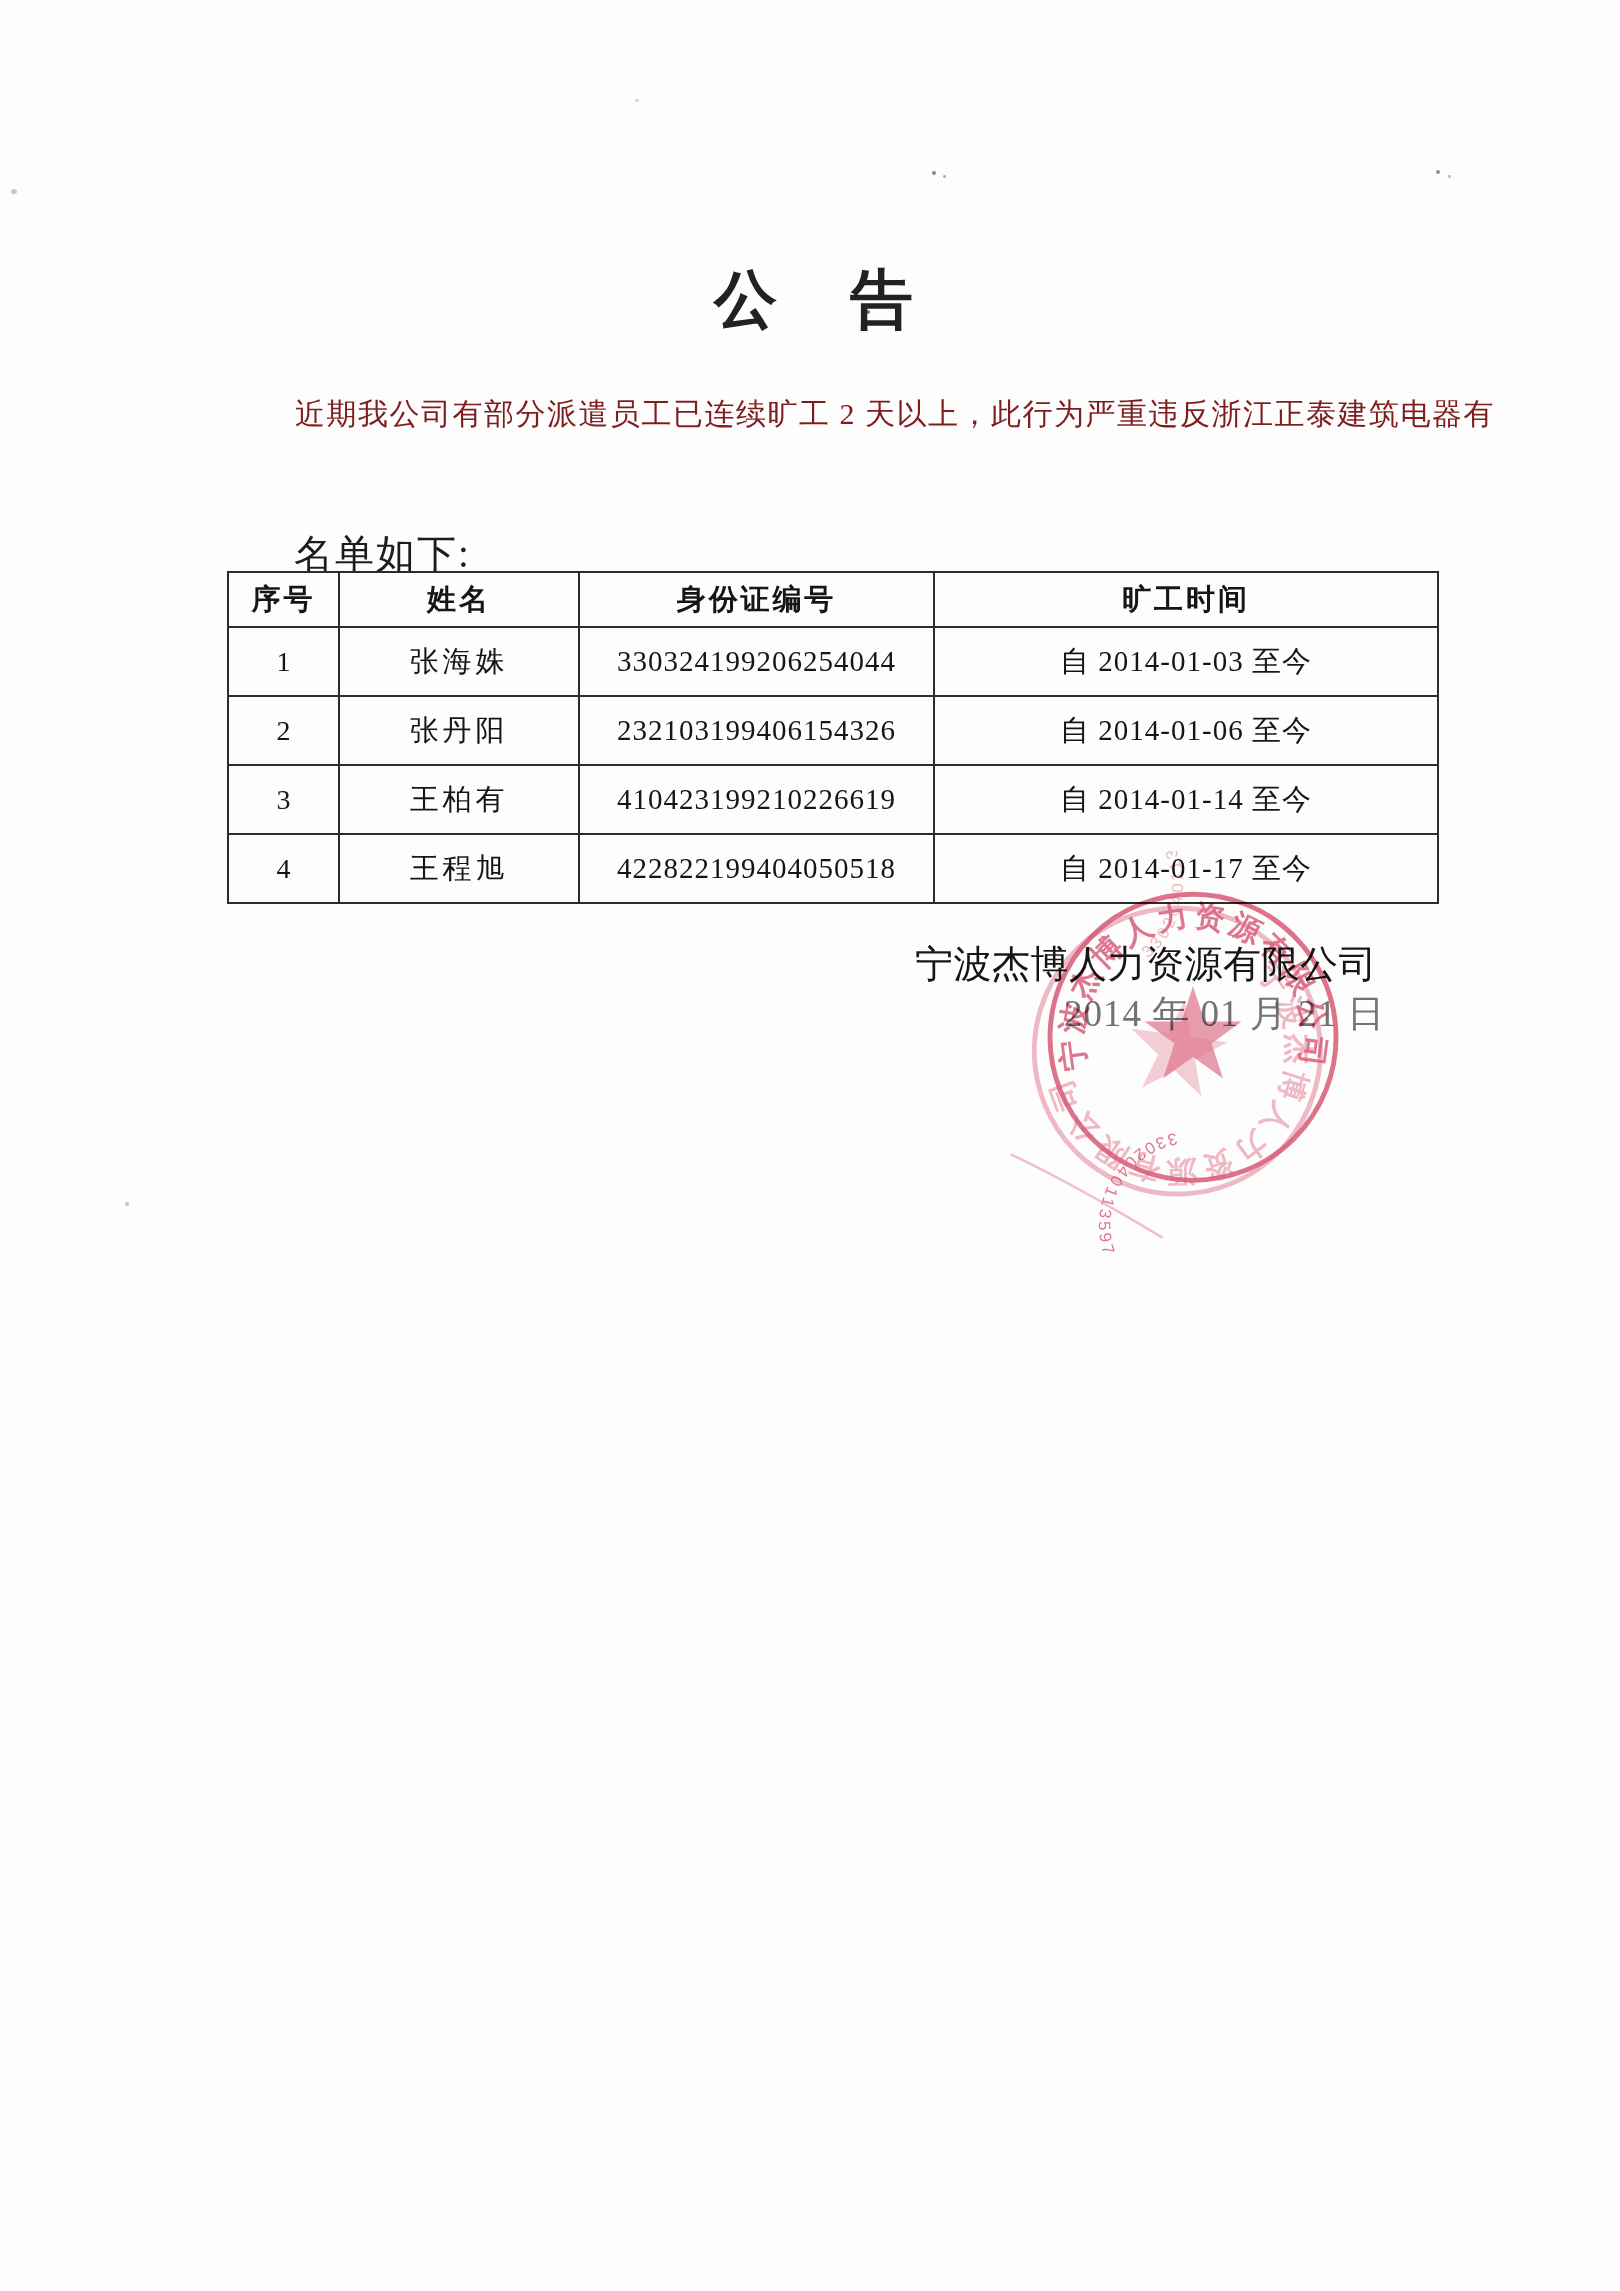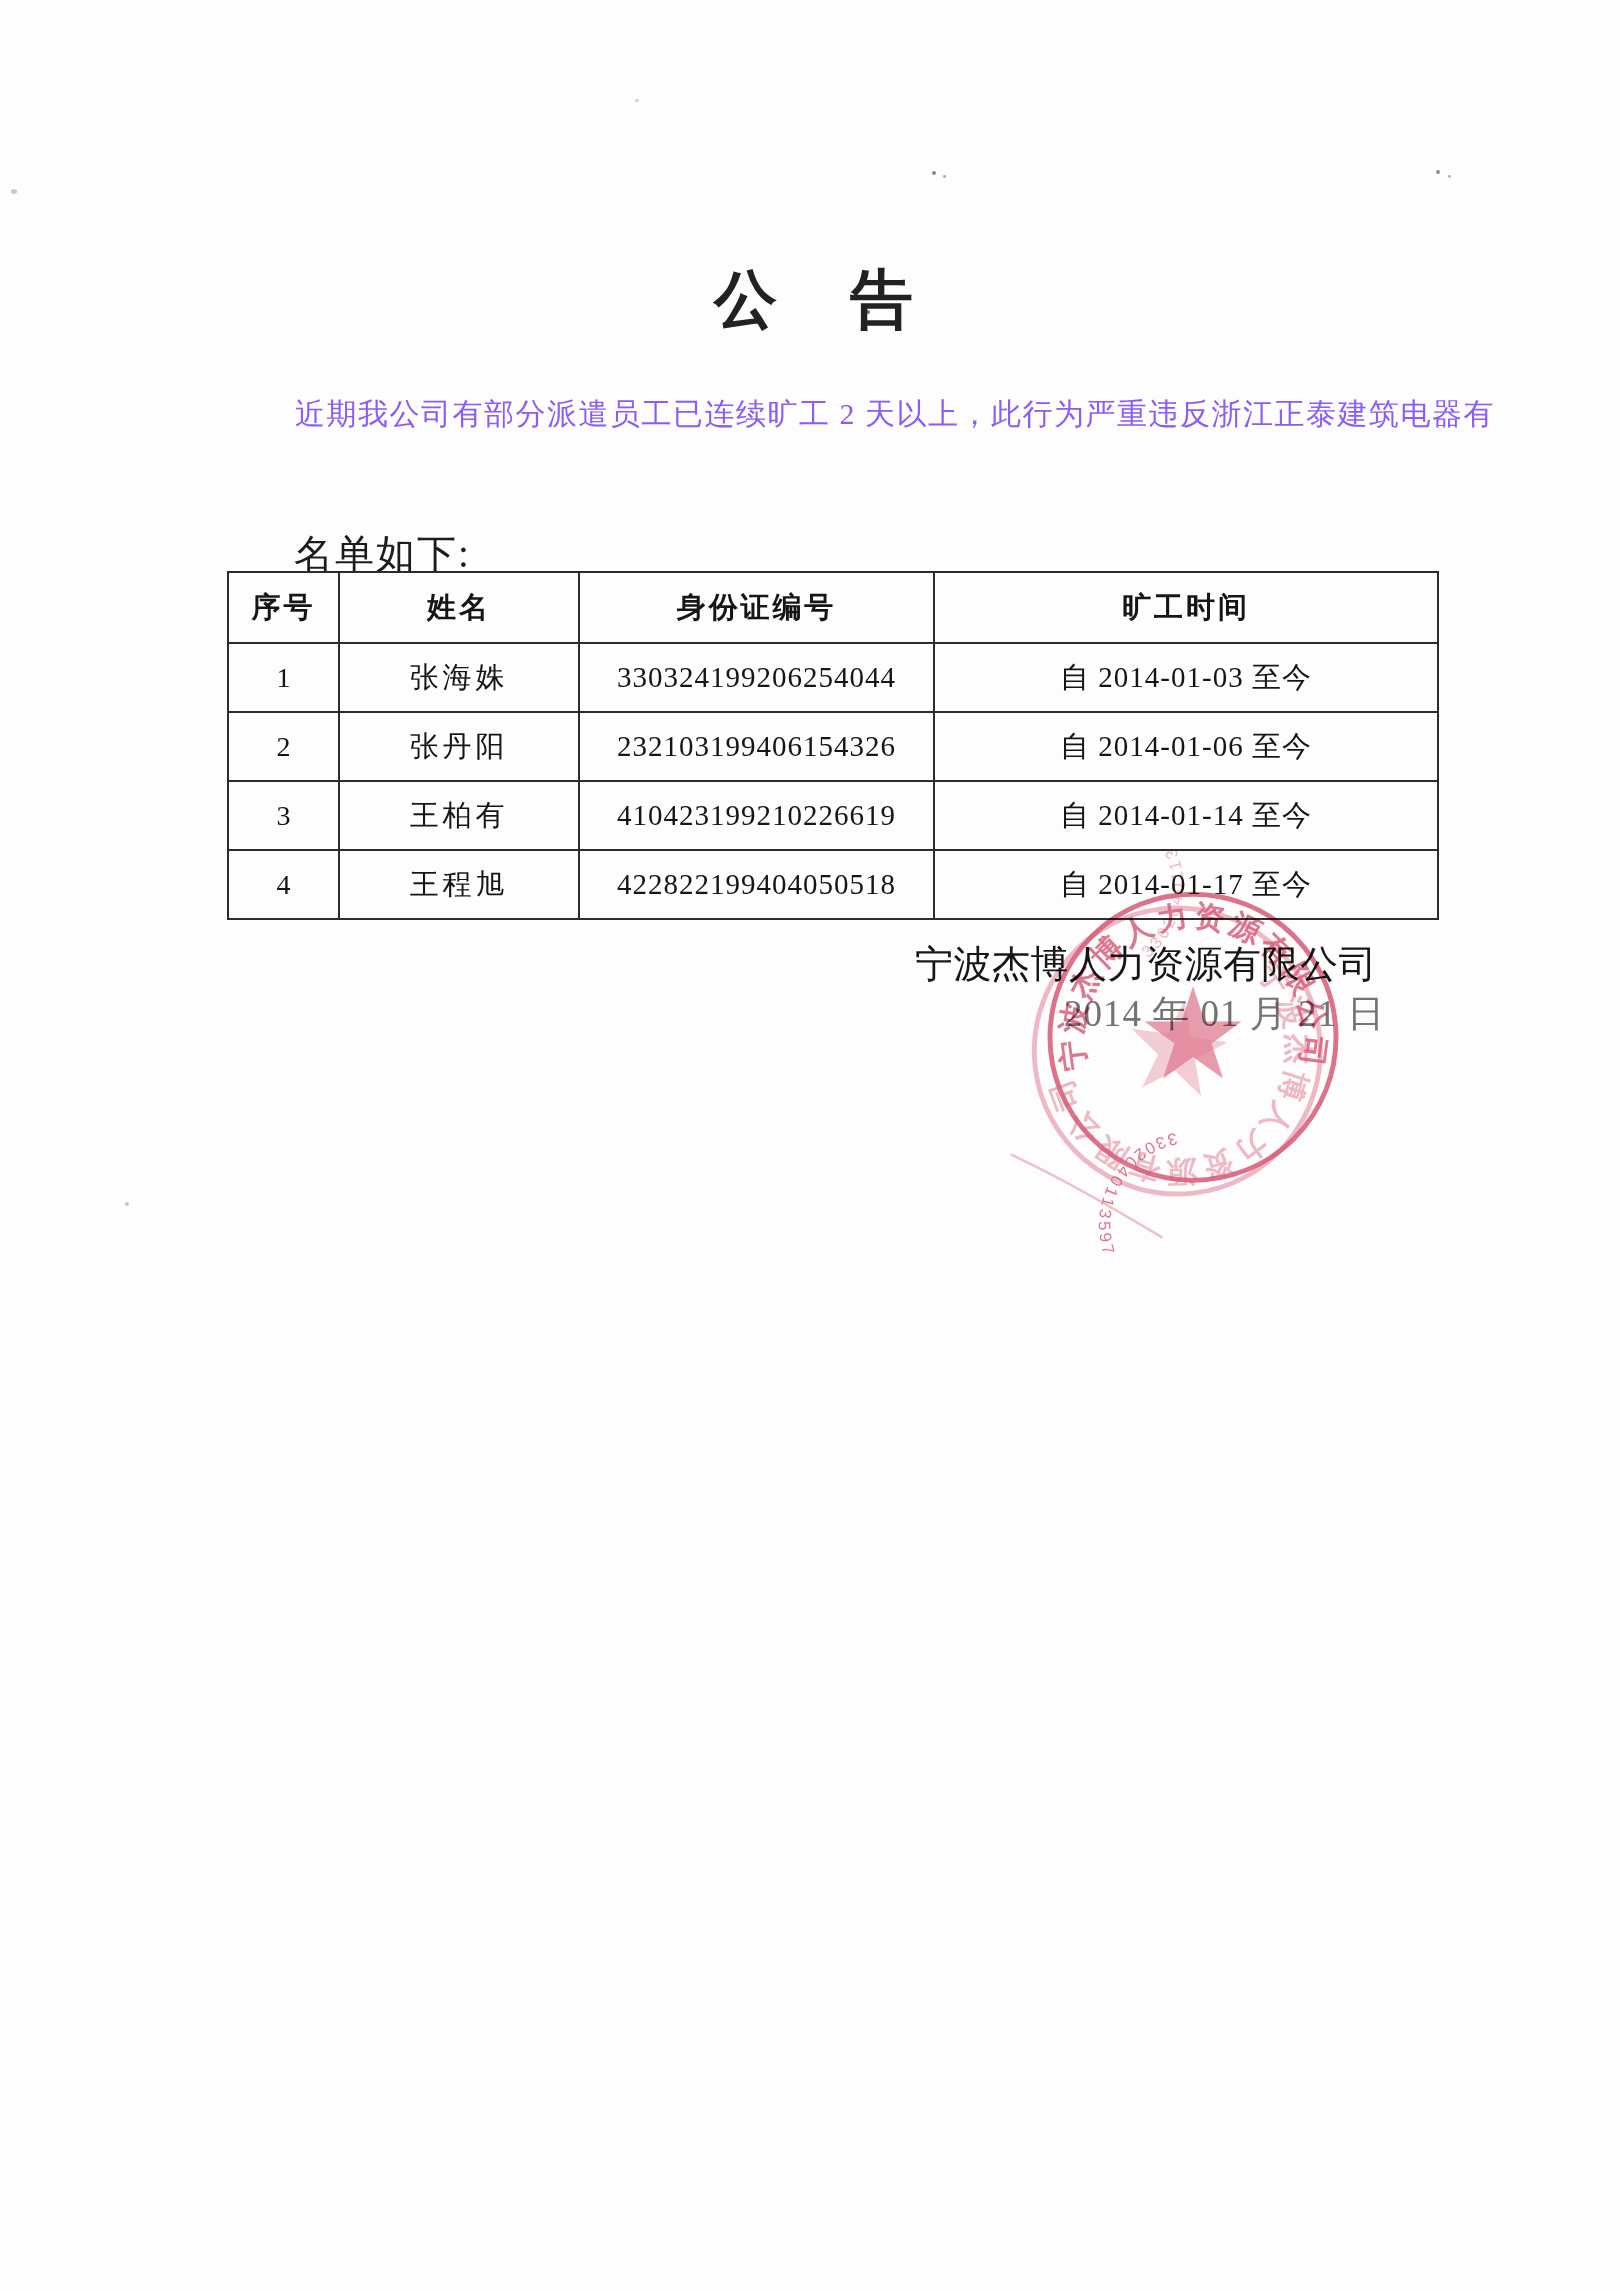--- a/index.html
+++ b/index.html
@@ -11,41 +11,41 @@
     overflow:hidden;
     font-family:"Liberation Serif","DejaVu Serif",serif;
     color:#1c1c1c;
   }
   .doc-title {
     position:absolute; left:714px; top:257px;
     display:flex; gap:73px;
     font-size:63px; font-weight:700; color:#222;
     letter-spacing:0;
   }
-  .body-line { position:absolute; font-size:30px; letter-spacing:1.5px; white-space:nowrap; color:#8b5cf6; }
+  .body-line { position:absolute; font-size:30px; letter-spacing:1.5px; white-space:nowrap; color:#7f1d1d; }
   .body-line.l1 { left:295px; top:394px; }
   .body-line.l2 { left:224px; top:461px; }
   .list-intro  { position:absolute; left:294px; top:527px; font-size:39px; letter-spacing:2px; }
 
   table.roster {
     position:absolute; left:227px; top:571px;
     width:1210px;
     border-collapse:collapse;
     table-layout:fixed;
     font-size:29px;
   }
   table.roster td, table.roster th {
     border:2.5px solid #2c2c2c;
     text-align:center; vertical-align:middle;
     height:69px;
     font-weight:normal;
     color:#151515;
     overflow:hidden;
   }
-  table.roster tr.hdr th { height:71px; font-weight:700; letter-spacing:2.9px; }
+  table.roster tr.hdr th { height:55px; font-weight:700; letter-spacing:2.9px; }
   td.name { font-weight:600; letter-spacing:3.9px; }
   td.idnum { letter-spacing:1px; }
   td.period { letter-spacing:1px; }
   td.seq { font-size:28px; }
 
   .sig-company {
     position:absolute; left:915px; top:939px;
     font-size:38px; letter-spacing:0.5px; color:#161616; font-weight:500;
     white-space:nowrap;
   }

